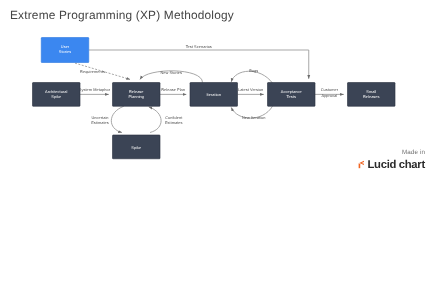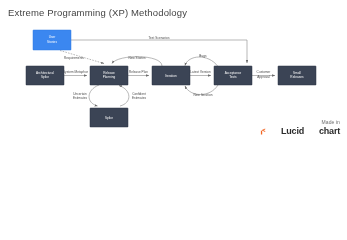--- a/index.html
+++ b/index.html
@@ -65,21 +65,21 @@
   }
   #lucid .made-in {
     font-size: 5px;
     color: #6f6f6f;
     letter-spacing: 0.1px;
     margin-bottom: 2px;
   }
   #lucid .wordmark {
     display: flex;
     align-items: center;
-    gap: 15px;
+    gap: 2px;
   }
   #lucid .mark {
     width: 7px;
     height: 7px;
     position: relative;
   }
   #lucid .mark svg { display:block; }
   #lucid .lucid {
     font-size: 9px;
     font-weight: bold;

